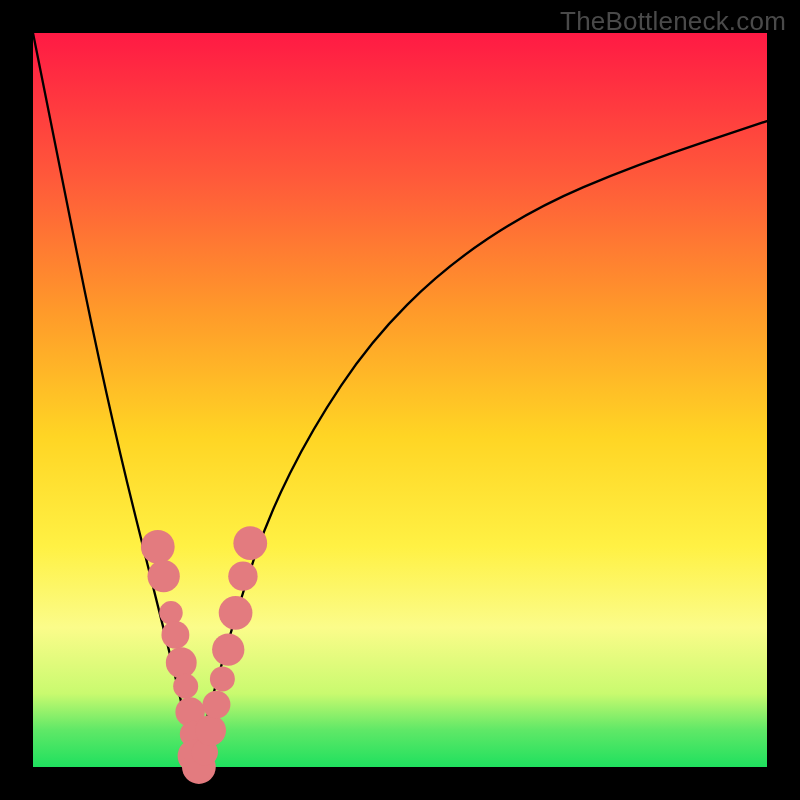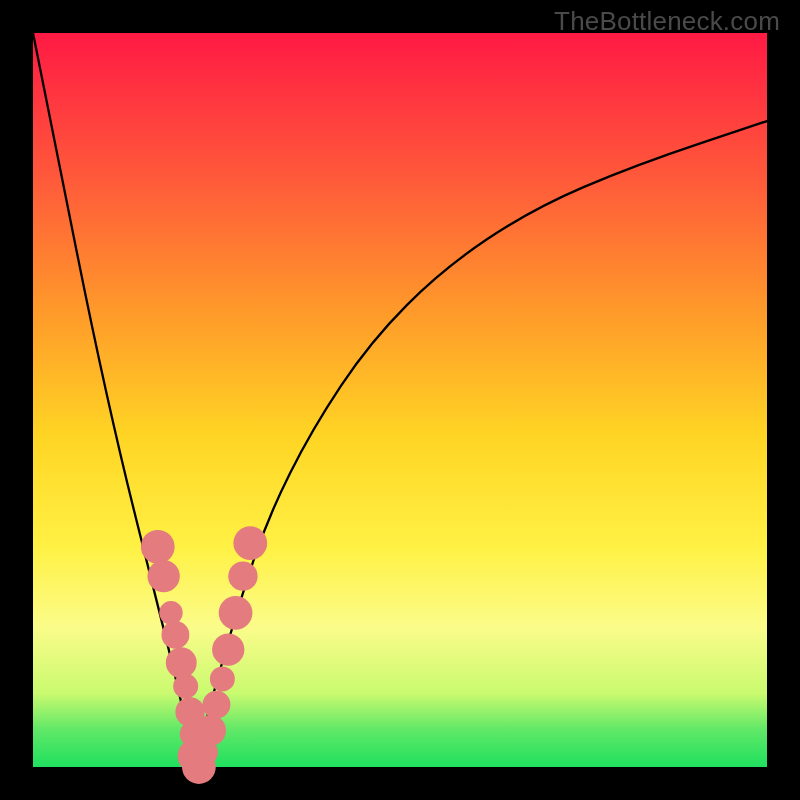--- a/index.html
+++ b/index.html
@@ -33,21 +33,21 @@
       #fff144 70%,
       #fbfc8a 81%,
       #c9fa6f 90%,
       #5fe867 95%,
       #1fe05e 100%
     );
   }
   .watermark {
     position: absolute;
     top: 6px;
-    right: 20px;
+    right: 14px;
     color: #4a4a4a;
     font-size: 26px;
     letter-spacing: 0.2px;
     font-weight: 500;
   }
   svg.curve {
     position: absolute;
     left: 0;
     top: 0;
     width: 734px;

